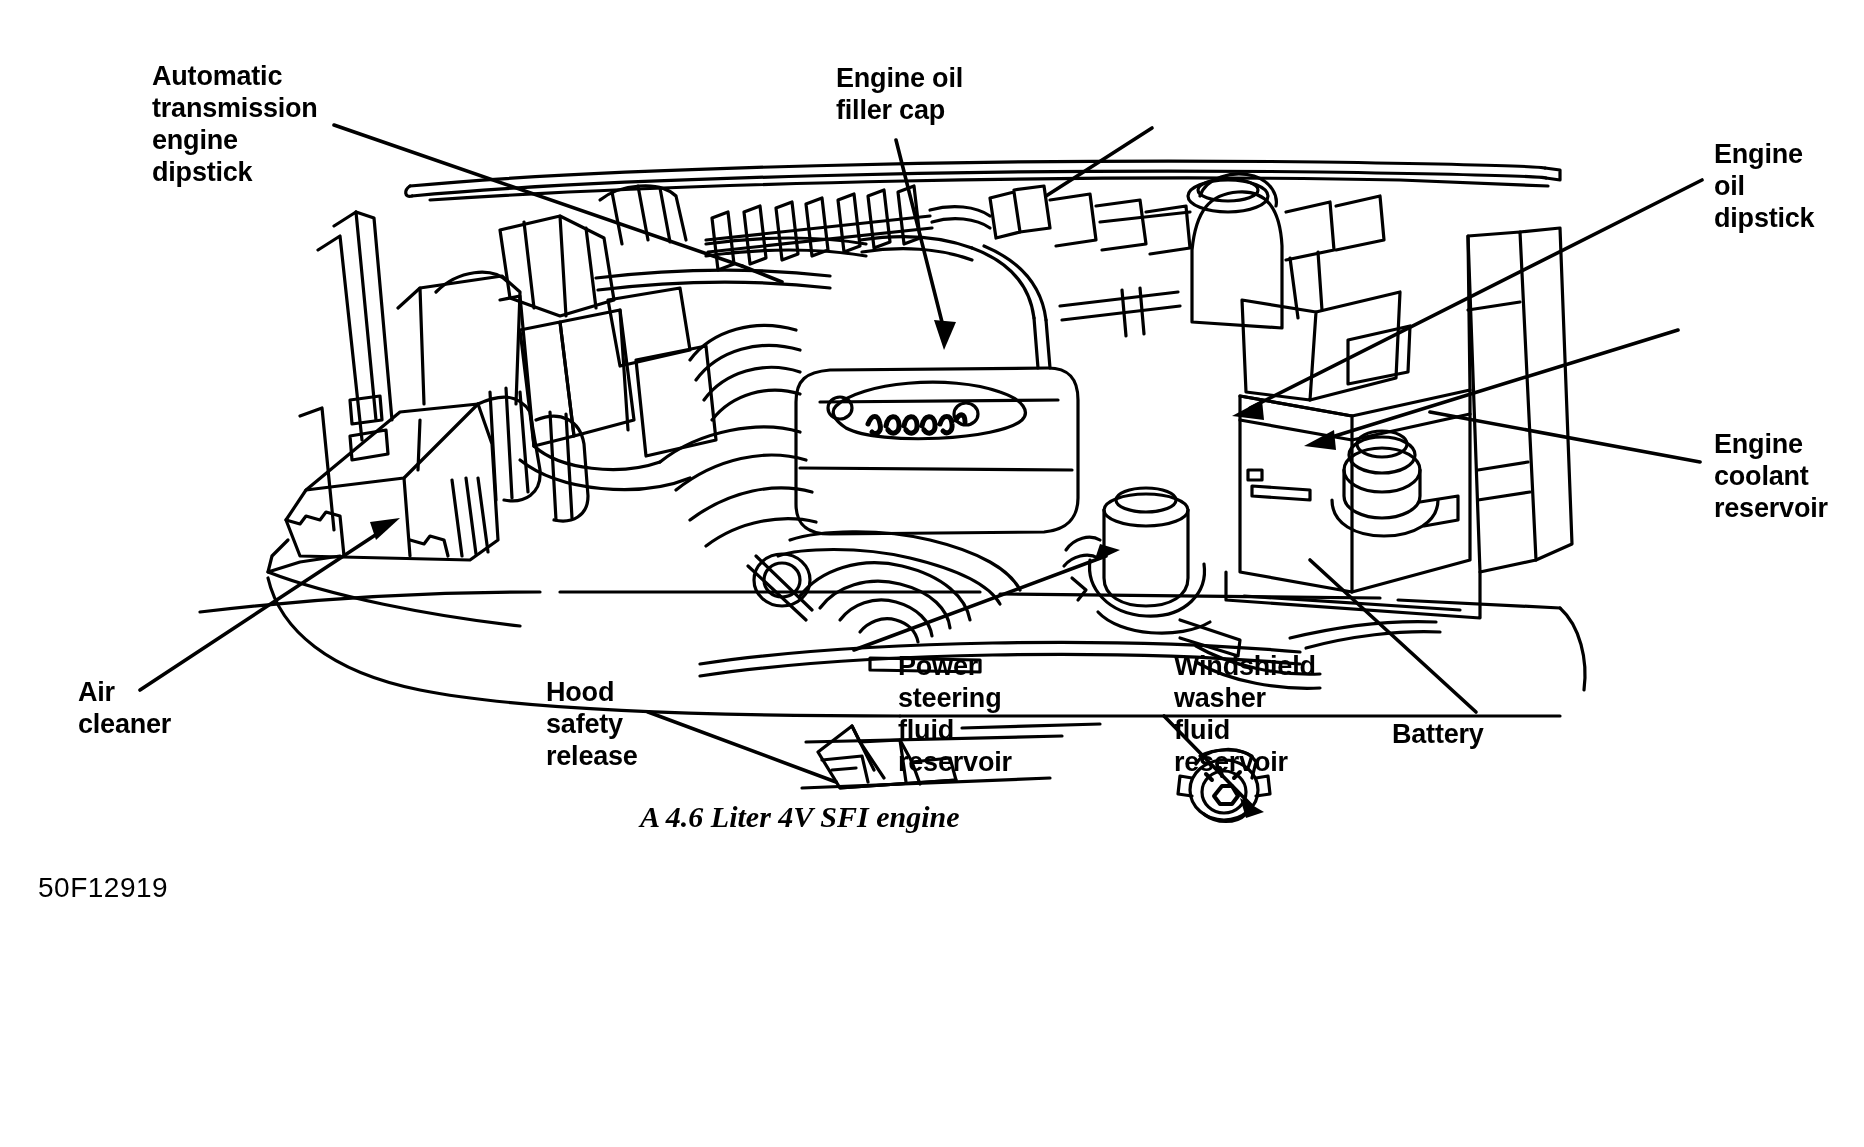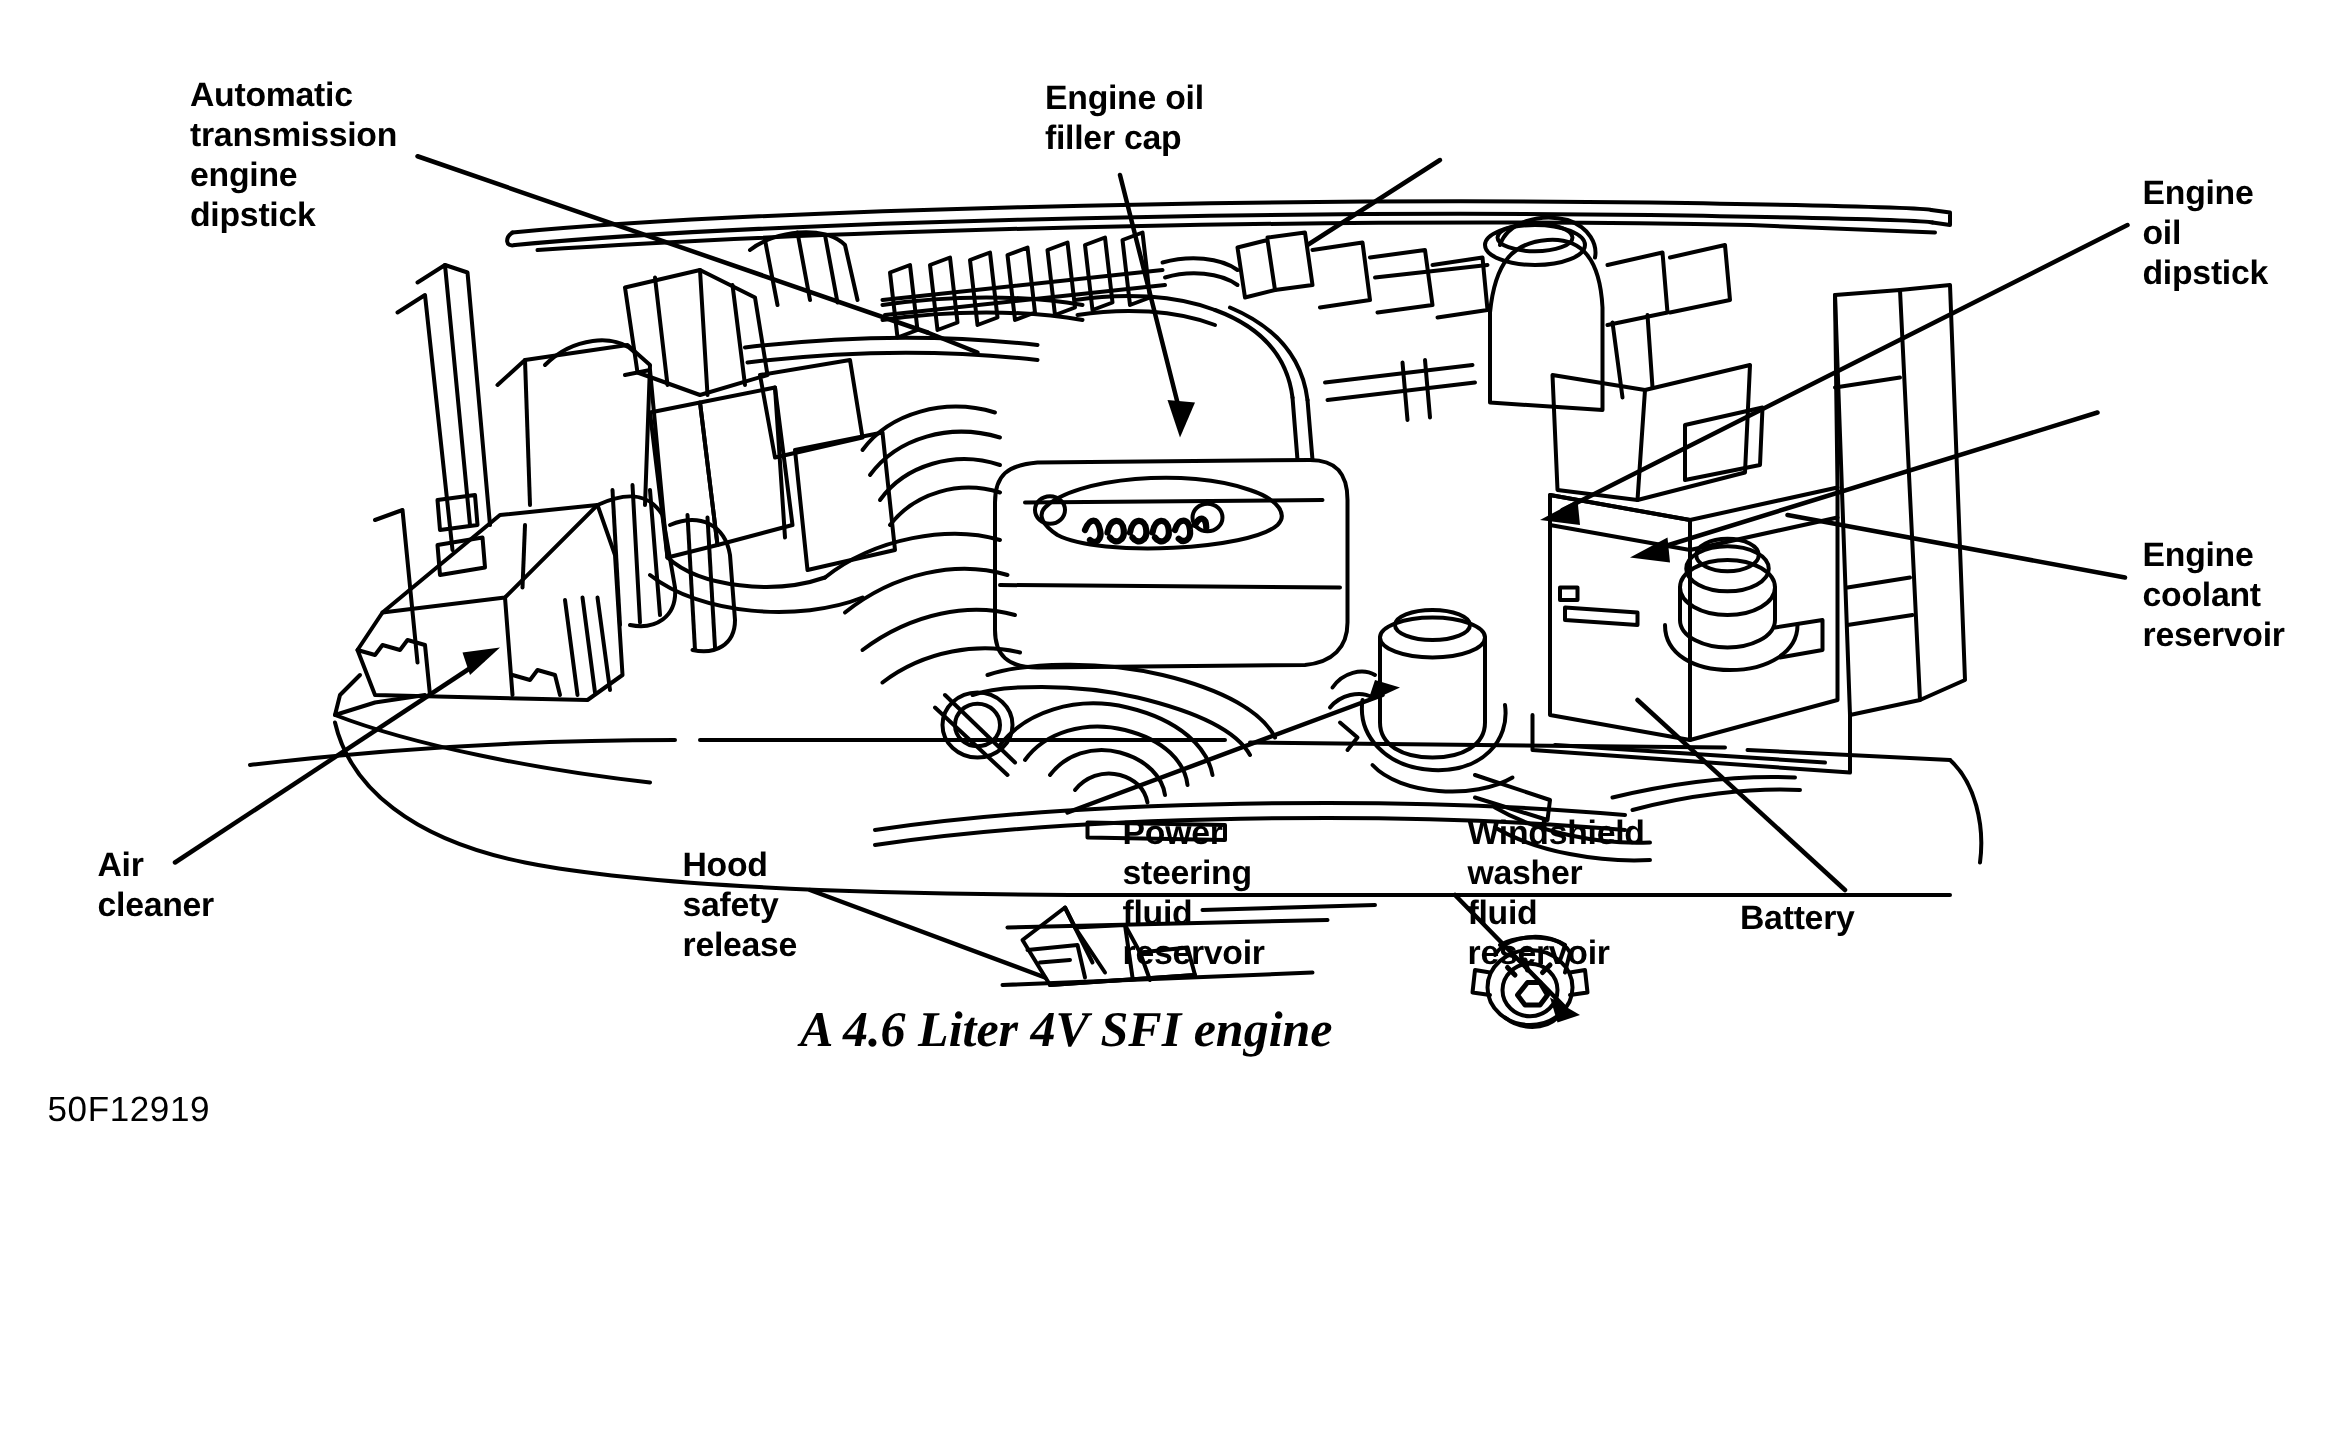--- a/index.html
+++ b/index.html
@@ -24,21 +24,21 @@
     line-height: 1.19;
     color: #000000;
     white-space: pre-line;
     letter-spacing: -0.2px;
   }
   .caption {
     position: absolute;
     font-family: "Liberation Serif", serif;
     font-weight: bold;
     font-style: italic;
-    font-size: 40px;
+    font-size: 30px;
     color: #000000;
     white-space: nowrap;
   }
   .figure-id {
     position: absolute;
     font-family: "Liberation Sans", sans-serif;
     font-weight: normal;
     font-size: 28px;
     color: #000000;
     letter-spacing: 0.5px;

